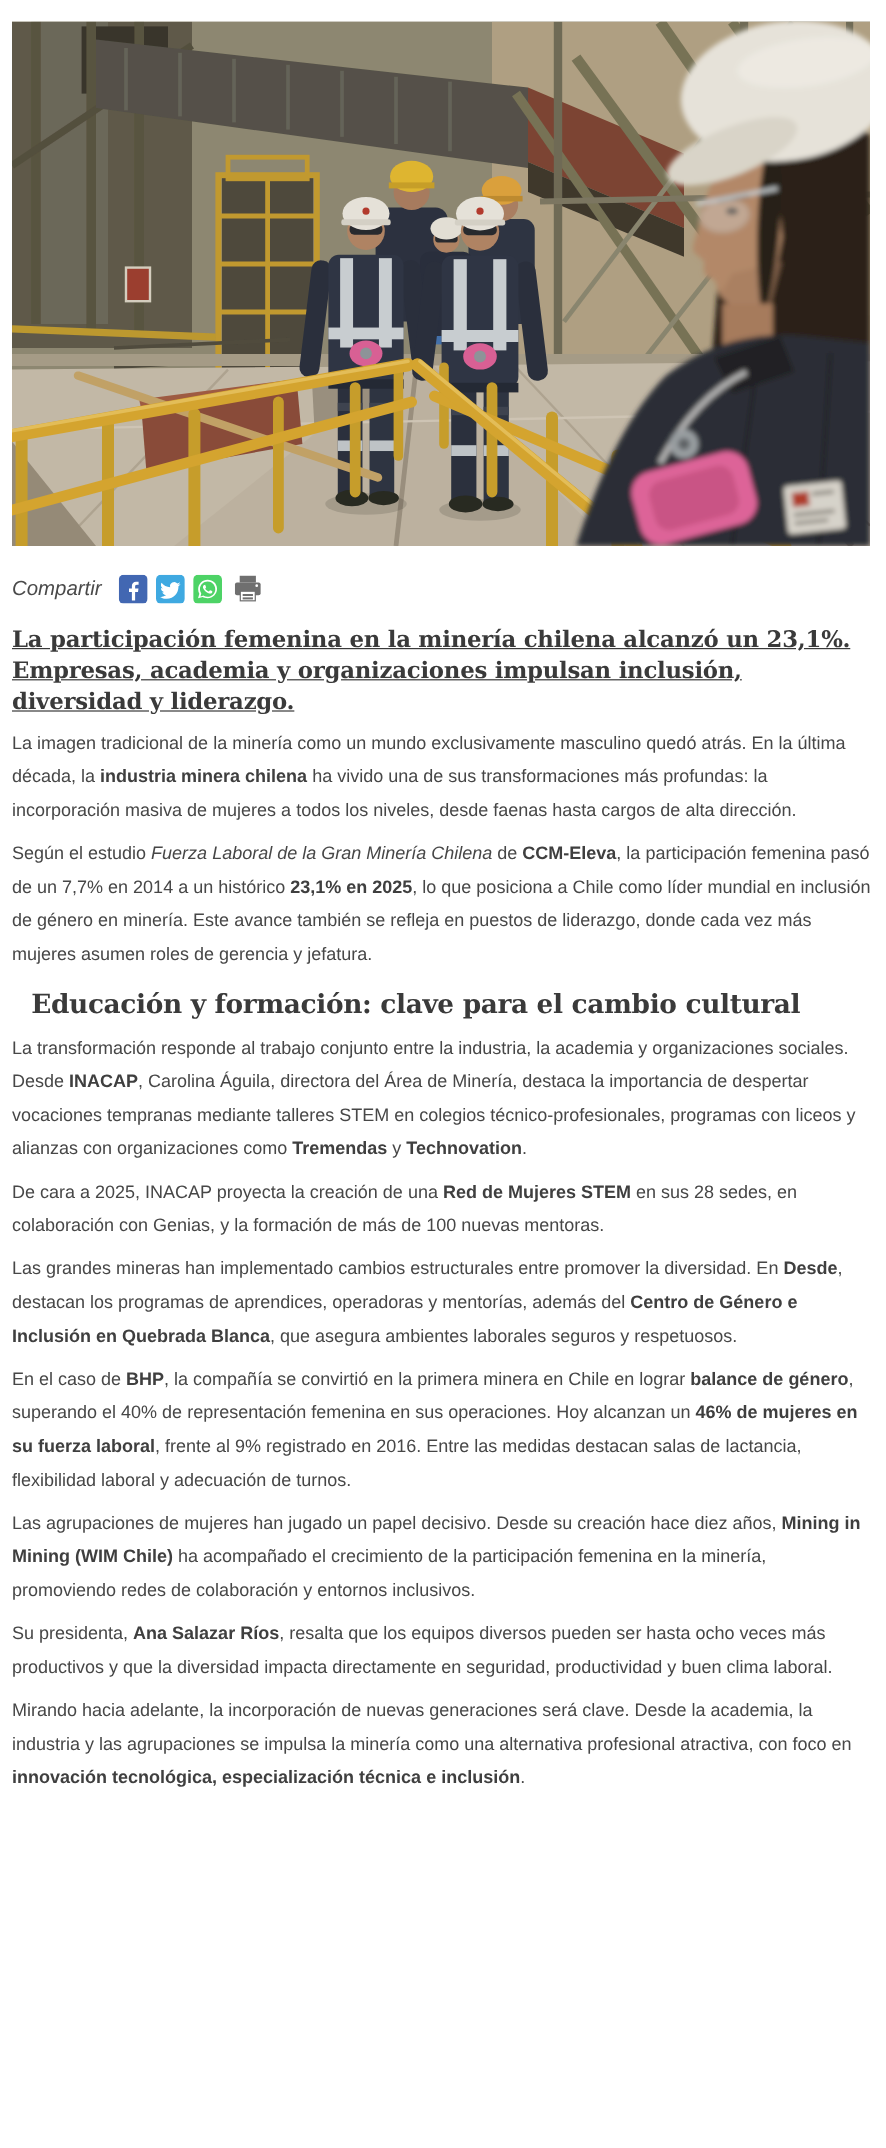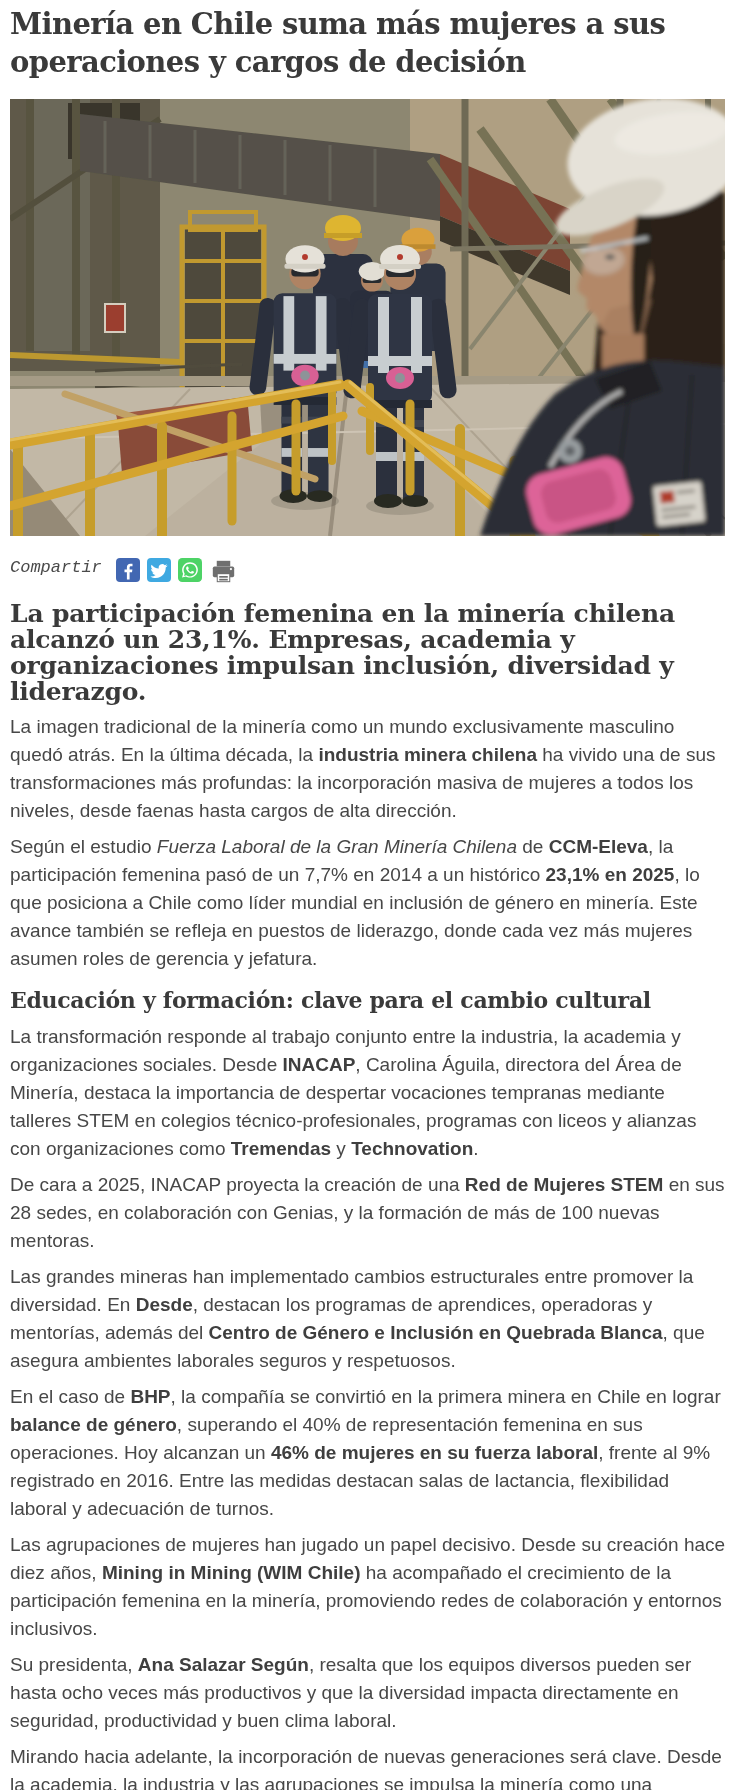--- a/index.html
+++ b/index.html
@@ -4,42 +4,41 @@
 <style>
   html,body{margin:0;padding:0;background:#fff;}
   body{width:738px;height:1790px;overflow:hidden;font-family:"Liberation Sans",sans-serif;}
   .container{width:718px;padding:0 10px;}
   h1[data-name="page-title"]{
     margin:5px 0 0;font-family:"DejaVu Serif",serif;font-weight:700;
     font-size:29px;line-height:38px;color:#3a3a3a;letter-spacing:-0.6px;
   }
   figure[data-name="hero-image"]{margin:18px 0 0;width:715px;height:437px;overflow:hidden;background:#9a937f;}
   figure svg{display:block;}
-  .share-row{margin-top:22px;display:flex;align-items:flex-start;gap:7px;height:27px;font-family:Liberation Mono, monospace;}
+  .share-row{margin-top:22px;display:flex;align-items:center;gap:7px;height:27px;}
   .share-label{font-style:italic;font-size:17px;color:#4a4a4a;margin-right:7px;}
   .share-btn{display:inline-block;width:24px;height:24px;cursor:pointer;text-decoration:none;}
   .share-btn svg{display:block;}
   .share-print{width:29px;height:27px;}
   .article-body .lead{
     margin:16px 0 0;font-family:"DejaVu Serif",serif;font-weight:700;
-    font-size:25px;line-height:26px;color:#3a3a3a;letter-spacing:-0.2px;
+    font-size:19px;line-height:26px;color:#3a3a3a;letter-spacing:-0.2px;text-decoration:underline;
   }
-  .article-body p{margin:8px 0 0;font-size:19px;line-height:28px;color:#474747;}
+  .article-body p{margin:8px 0 0;font-size:15px;line-height:28px;color:#474747;}
   .article-body p strong{color:#3f3f3f;}
   .article-body h2{
-    margin:12px 0 0;font-family:"DejaVu Serif",serif;font-weight:700;
+    margin:12px 16px 0;font-family:"DejaVu Serif",serif;font-weight:700;
     font-size:22px;line-height:30px;color:#3a3a3a;letter-spacing:-0.3px;
   }
 </style>
 </head>
 <body>
 
 <div class="container" data-name="article-page">
 
-  <h1 data-name="page-title">Minería en Chile suma más mujeres a sus operaciones y cargos de decisión</h1>
 
   <figure data-name="hero-image" role="img" aria-label="Trabajadoras con overoles azul marino, cascos de seguridad y respiradores caminan por una pasarela con barandas amarillas en una faena minera; en primer plano una trabajadora con casco blanco, lentes de seguridad y respirador rosado.">
     <svg width="715" height="437" viewBox="0 0 715 437" preserveAspectRatio="none" data-name="mine-scene-illustration">
       <defs>
         <filter id="soft" x="-15%" y="-15%" width="130%" height="130%">
             <feGaussianBlur stdDeviation="2.1"></feGaussianBlur>
           </filter>
         <filter id="soft2" x="-15%" y="-15%" width="130%" height="130%">
             <feGaussianBlur stdDeviation="0.6"></feGaussianBlur>
           </filter>
@@ -255,17 +254,17 @@
   <div class="article-body" data-name="article-body">
       <p data-name="article-lead" class="lead"><span>La participación femenina en la minería chilena alcanzó un 23,1%. Empresas, academia y organizaciones impulsan inclusión, diversidad y liderazgo.</span></p>
       <p data-name="article-paragraph"><span>La imagen tradicional de la minería como un mundo exclusivamente masculino quedó atrás. En la última década, la </span><strong>industria minera chilena</strong><span> ha vivido una de sus transformaciones más profundas: la incorporación masiva de mujeres a todos los niveles, desde faenas hasta cargos de alta dirección.</span></p>
       <p data-name="article-paragraph"><span>Según el estudio </span><em>Fuerza Laboral de la Gran Minería Chilena</em><span> de </span><strong>CCM-Eleva</strong><span>, la participación femenina pasó de un 7,7% en 2014 a un histórico </span><strong>23,1% en 2025</strong><span>, lo que posiciona a Chile como líder mundial en inclusión de género en minería. Este avance también se refleja en puestos de liderazgo, donde cada vez más mujeres asumen roles de gerencia y jefatura.</span></p>
       <h2 data-name="section-heading">Educación y formación: clave para el cambio cultural</h2>
       <p data-name="article-paragraph"><span>La transformación responde al trabajo conjunto entre la industria, la academia y organizaciones sociales. Desde </span><strong>INACAP</strong><span>, Carolina Águila, directora del Área de Minería, destaca la importancia de despertar vocaciones tempranas mediante talleres STEM en colegios técnico-profesionales, programas con liceos y alianzas con organizaciones como </span><strong>Tremendas</strong><span> y </span><strong>Technovation</strong><span>.</span></p>
       <p data-name="article-paragraph"><span>De cara a 2025, INACAP proyecta la creación de una </span><strong>Red de Mujeres STEM</strong><span> en sus 28 sedes, en colaboración con Genias, y la formación de más de 100 nuevas mentoras.</span></p>
       <p data-name="article-paragraph"><span>Las grandes mineras han implementado cambios estructurales entre promover la diversidad. En </span><strong>Desde</strong><span>, destacan los programas de aprendices, operadoras y mentorías, además del </span><strong>Centro de Género e Inclusión en Quebrada Blanca</strong><span>, que asegura ambientes laborales seguros y respetuosos.</span></p>
       <p data-name="article-paragraph"><span>En el caso de </span><strong>BHP</strong><span>, la compañía se convirtió en la primera minera en Chile en lograr </span><strong>balance de género</strong><span>, superando el 40% de representación femenina en sus operaciones. Hoy alcanzan un </span><strong>46% de mujeres en su fuerza laboral</strong><span>, frente al 9% registrado en 2016. Entre las medidas destacan salas de lactancia, flexibilidad laboral y adecuación de turnos.</span></p>
       <p data-name="article-paragraph"><span>Las agrupaciones de mujeres han jugado un papel decisivo. Desde su creación hace diez años, </span><strong>Mining in Mining (WIM Chile)</strong><span> ha acompañado el crecimiento de la participación femenina en la minería, promoviendo redes de colaboración y entornos inclusivos.</span></p>
-      <p data-name="article-paragraph"><span>Su presidenta, </span><strong>Ana Salazar Según</strong><span>, resalta que los equipos diversos pueden ser hasta ocho veces más productivos y que la diversidad impacta directamente en seguridad, productividad y buen clima laboral.</span></p>
+      <p data-name="article-paragraph"><span>Su presidenta, </span><strong>Ana Salazar Ríos</strong><span>, resalta que los equipos diversos pueden ser hasta ocho veces más productivos y que la diversidad impacta directamente en seguridad, productividad y buen clima laboral.</span></p>
       <p data-name="article-paragraph"><span>Mirando hacia adelante, la incorporación de nuevas generaciones será clave. Desde la academia, la industria y las agrupaciones se impulsa la minería como una alternativa profesional atractiva, con foco en </span><strong>innovación tecnológica, especialización técnica e inclusión</strong><span>.</span></p>
     </div>
 
 </div>
 
 </body></html>

